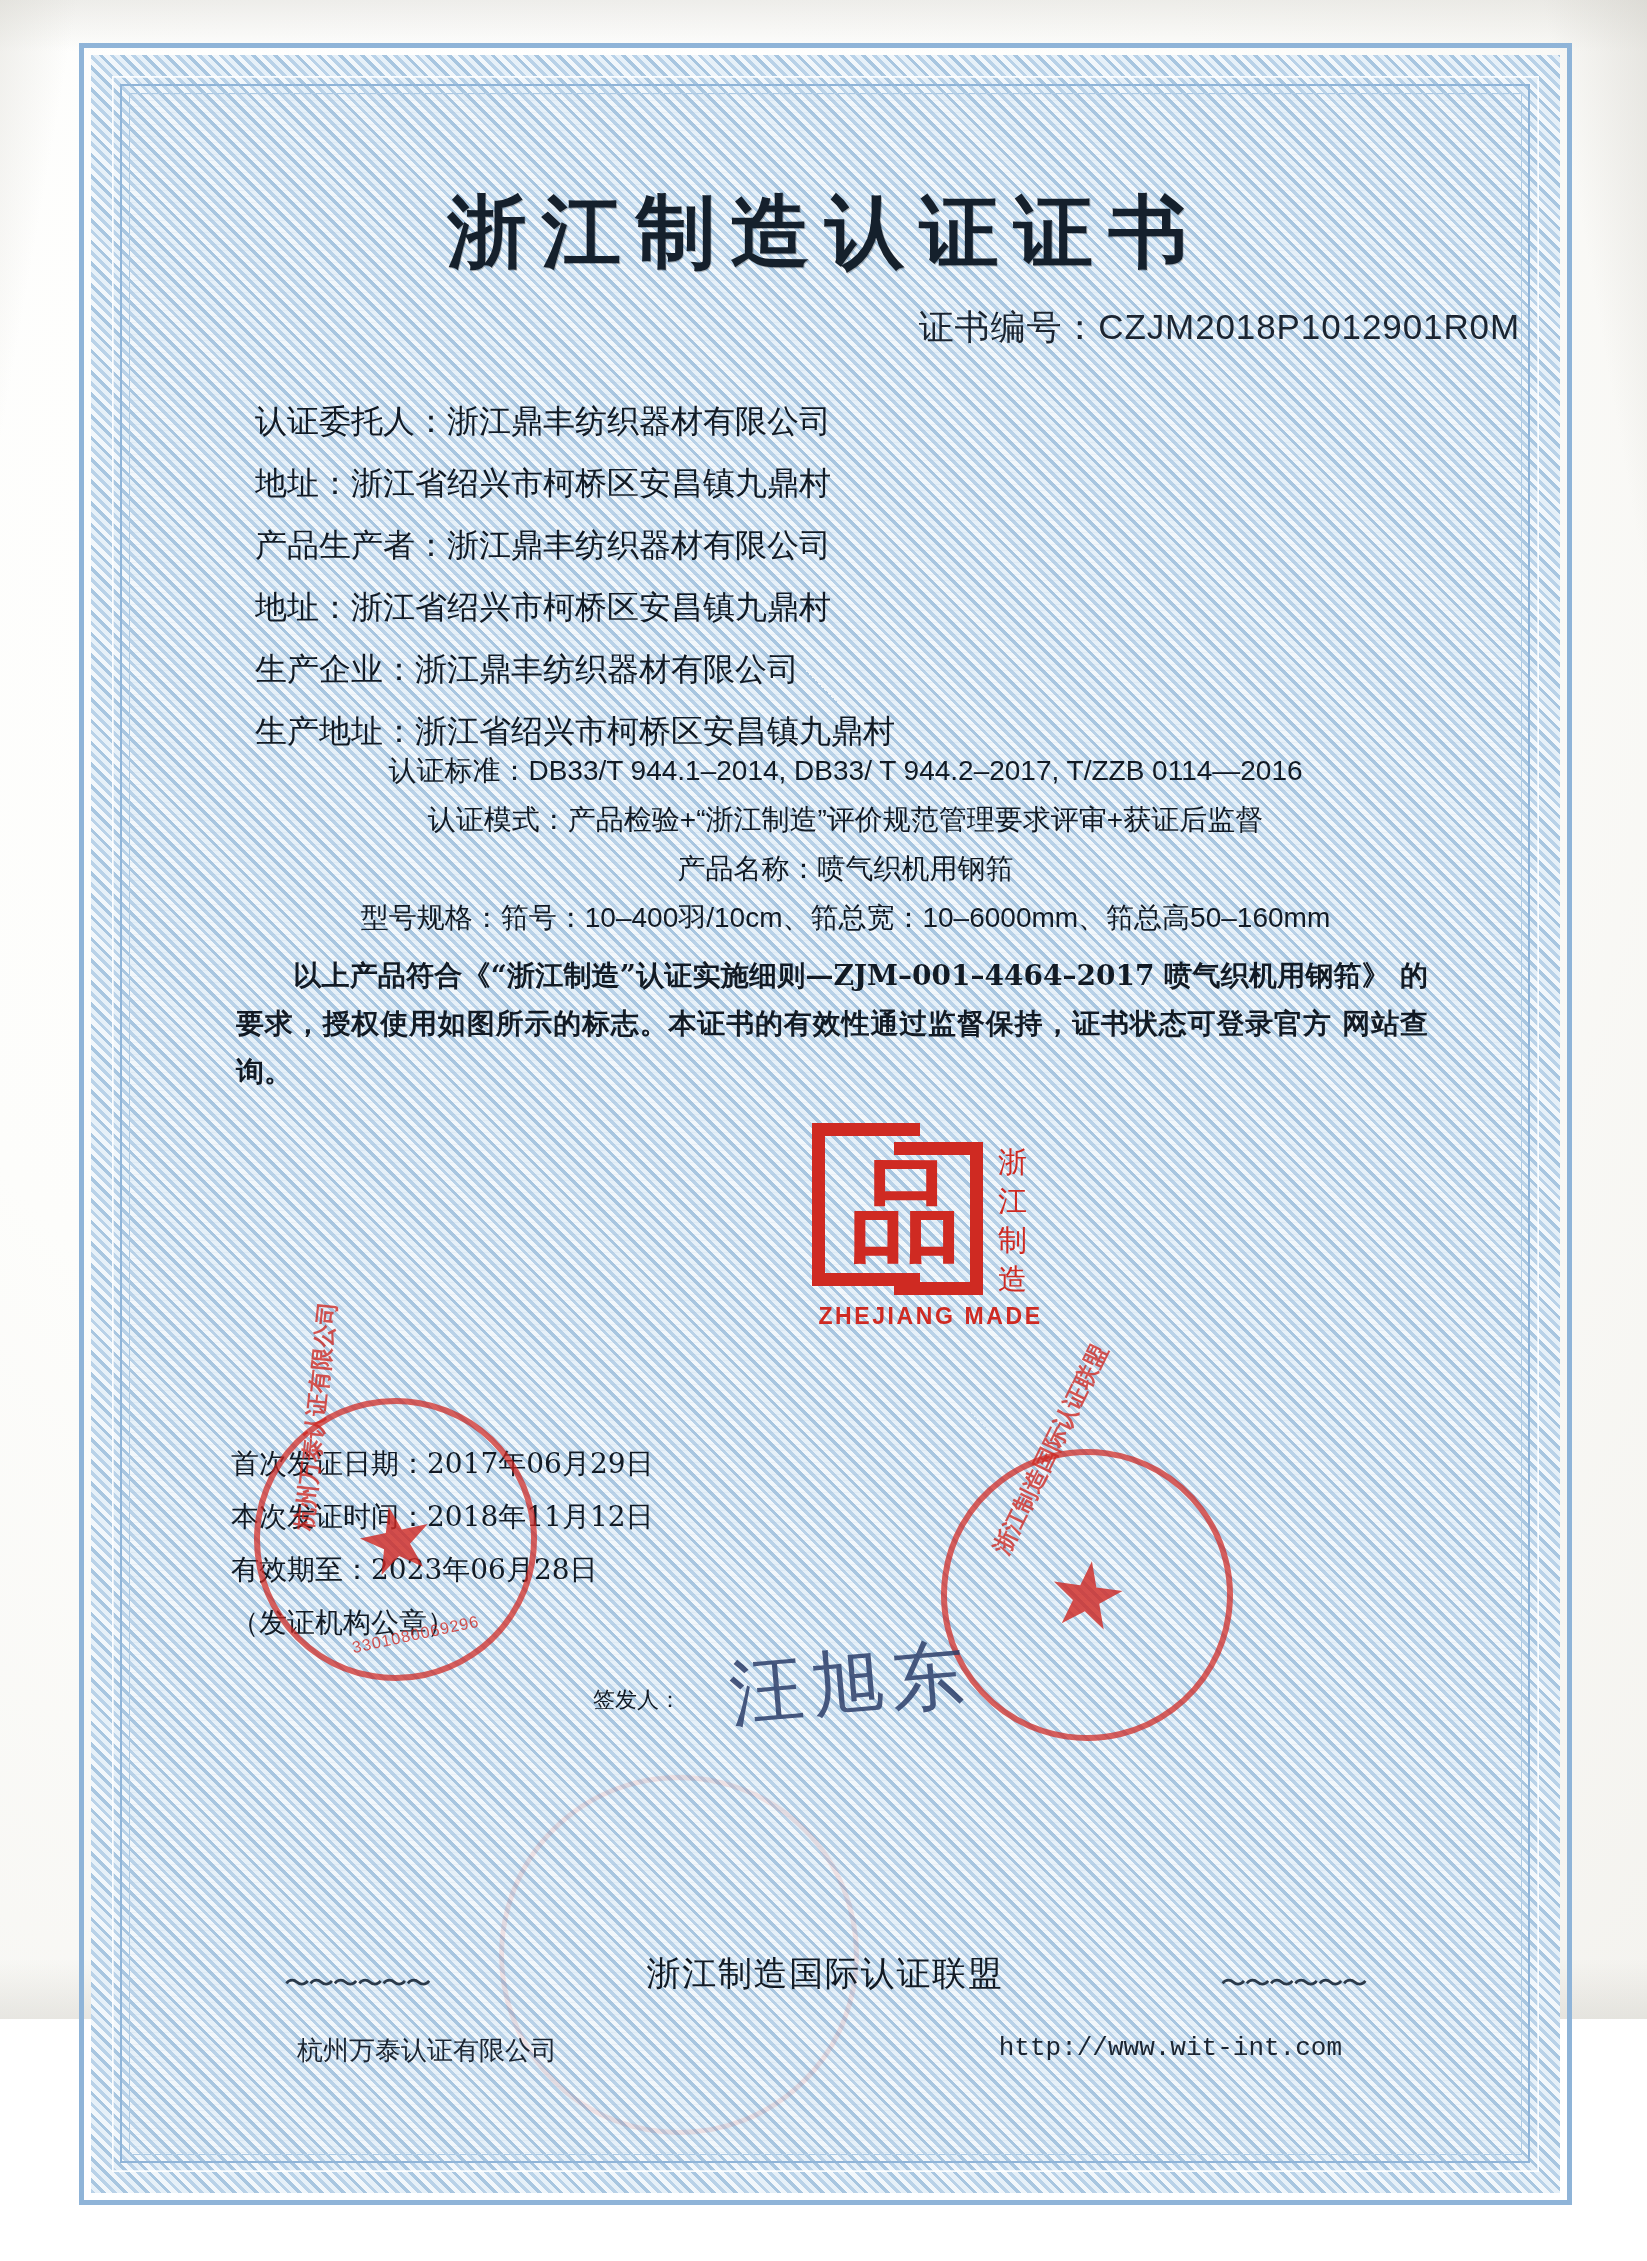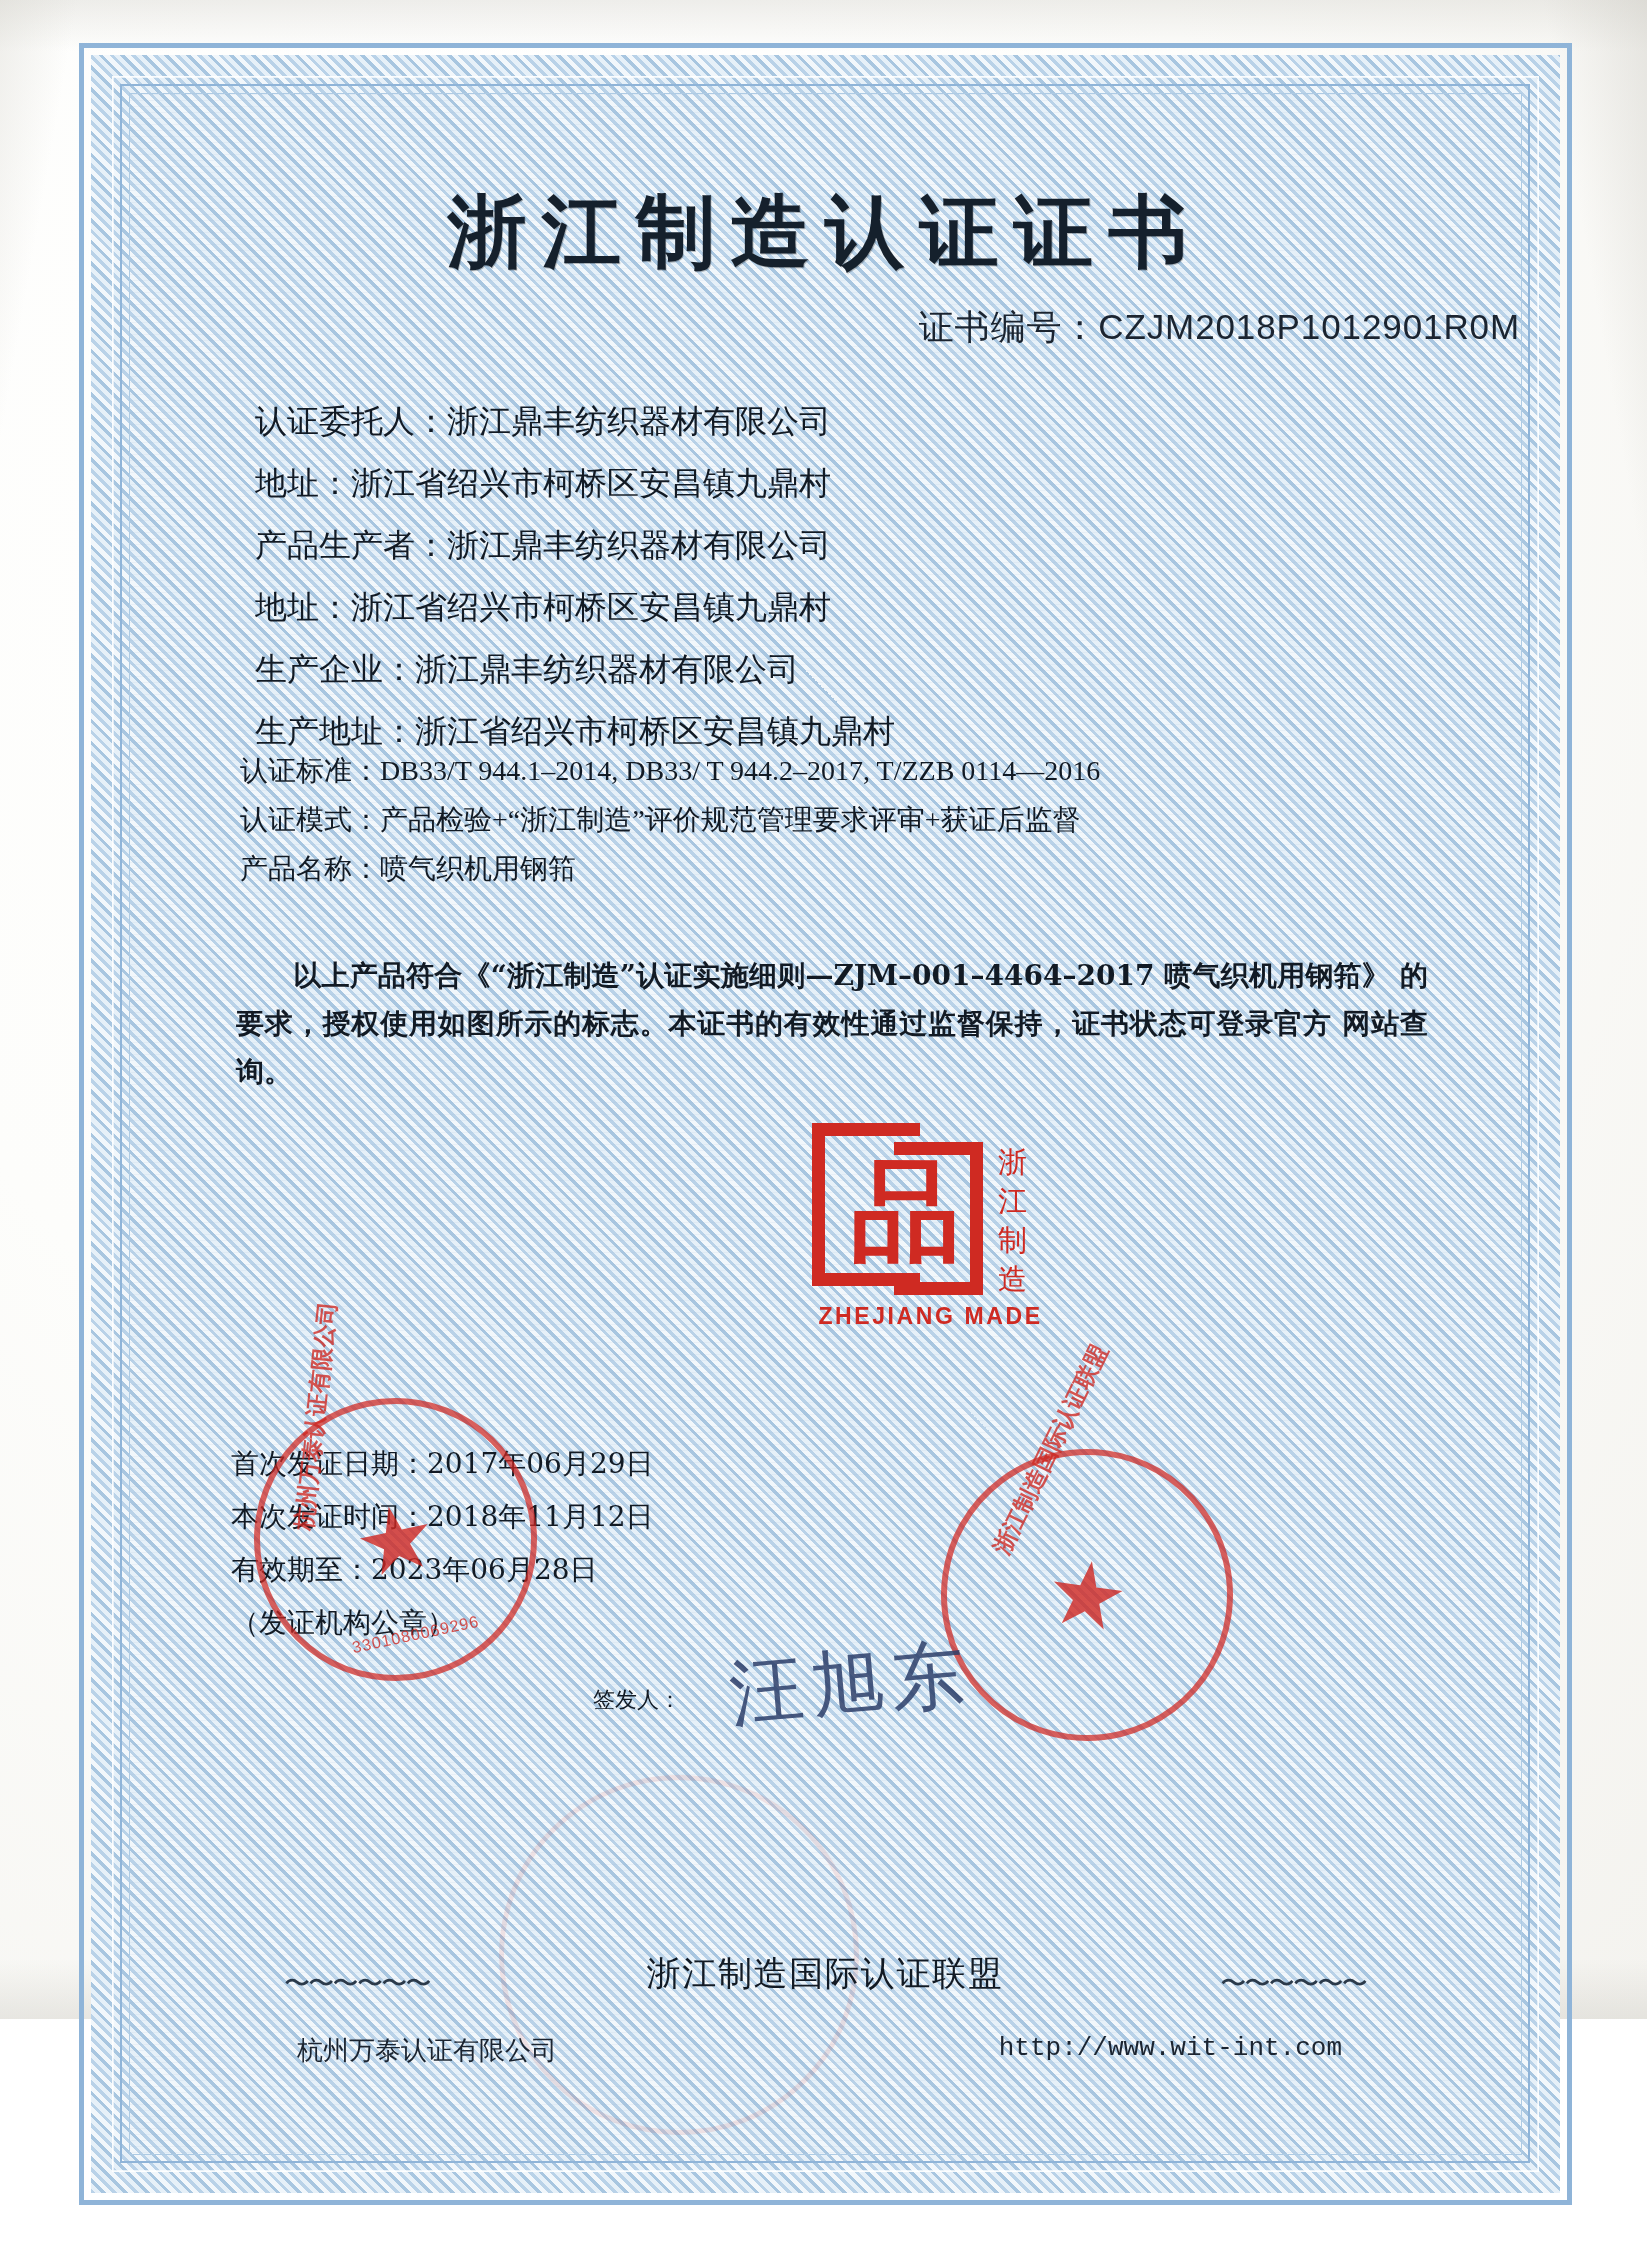--- a/index.html
+++ b/index.html
@@ -136,27 +136,28 @@
     font-size: 32px;
     color: #121a24;
     line-height: 62px;
     font-family: "DejaVu Serif", "Liberation Serif", serif;
     margin-left: 15px;
   }
   .block-a .row { white-space: nowrap; }
 
   .block-b {
     position: absolute;
-    left: 110px;
+    left: 102px;
     top: 652px;
     width: 1227px;
     font-size: 28px;
     color: #121a24;
     line-height: 49px;
-    font-family: Liberation Serif, serif;
+    font-family: Liberation Sans, sans-serif;
+    text-align: center;
   }
   .block-b .row { white-space: nowrap; }
 
   .para {
     position: absolute;
     left: 106px;
     top: 858px;
     width: 1192px;
     font-size: 28px;
     line-height: 48px;
@@ -395,20 +396,21 @@
       <div class="row"><span>产品生产者：</span><span>浙江鼎丰纺织器材有限公司</span></div>
       <div class="row"><span>地址：</span><span>浙江省绍兴市柯桥区安昌镇九鼎村</span></div>
       <div class="row"><span>生产企业：</span><span>浙江鼎丰纺织器材有限公司</span></div>
       <div class="row"><span>生产地址：</span><span>浙江省绍兴市柯桥区安昌镇九鼎村</span></div>
     </div>
 
     <div class="block-b">
       <div class="row"><span>认证标准：</span><span>DB33/T 944.1–2014, DB33/ T 944.2–2017, T/ZZB 0114—2016</span></div>
       <div class="row"><span>认证模式：</span><span>产品检验+“浙江制造”评价规范管理要求评审+获证后监督</span></div>
       <div class="row"><span>产品名称：</span><span>喷气织机用钢筘</span></div>
+      <div class="row"><span>型号规格：</span><span>筘号：10–400羽/10cm、筘总宽：10–6000mm、筘总高50–160mm</span></div>
     </div>
 
     <div class="para">
       <span class="indent"></span><span>以上产品符合《“浙江制造”认证实施细则—ZJM–001–4464–2017 喷气织机用钢筘》</span>
       <span>的要求，授权使用如图所示的标志。本证书的有效性通过监督保持，证书状态可登录官方</span>
       <span>网站查询。</span>
     </div>
 
     <div class="logo">
       <div class="logo-mark">

